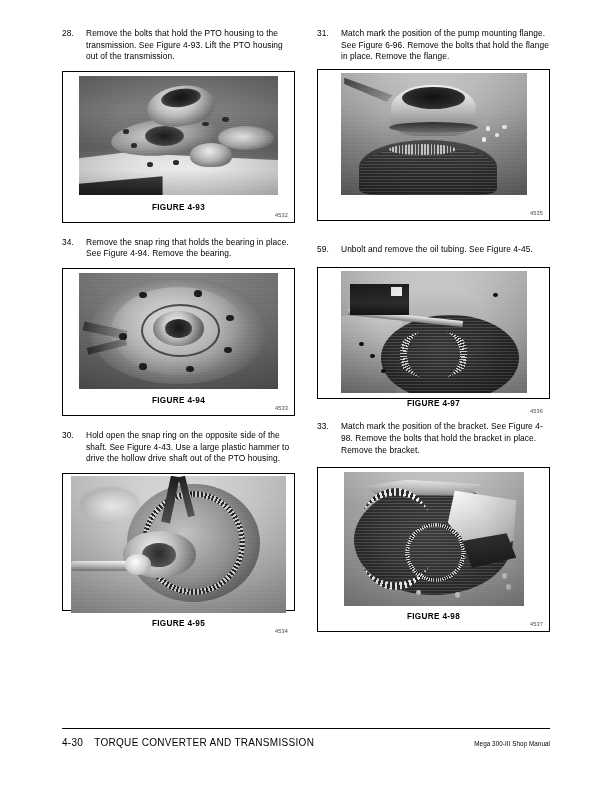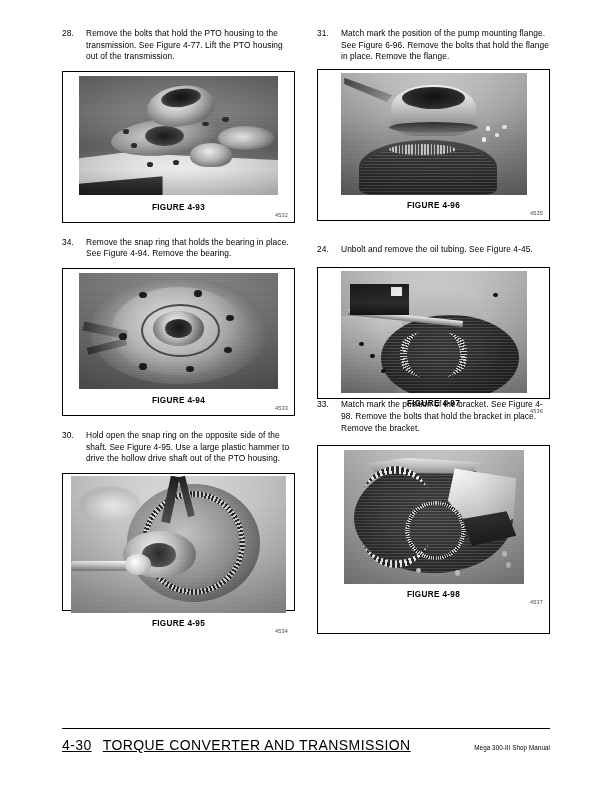--- a/index.html
+++ b/index.html
@@ -109,23 +109,22 @@
     border-top: 1px solid #000;
     width: 100%;
   }
   .footer-row {
     display: flex;
     justify-content: space-between;
     align-items: baseline;
     margin-top: 8px;
   }
   .footer-left {
-    font-size: 14px;
+    font-size: 10px;
     letter-spacing: 0.03em;
-    text-decoration: underline;
   }
   .footer-pageno {
     margin-right: 11px;
   }
   .footer-right {
     font-size: 6.3px;
     letter-spacing: 0.01em;
   }
 
   
@@ -412,21 +411,21 @@
 <body>
 
 <div class="page">
 
   <div class="columns">
 
     <div class="column">
 
       <div class="step">
         <div class="step-num">28.</div>
-        <div class="step-text">Remove the bolts that hold the PTO housing to the transmission. See Figure 4-77. Lift the PTO housing out of the transmission.</div>
+        <div class="step-text">Remove the bolts that hold the PTO housing to the transmission. See Figure 4-93. Lift the PTO housing out of the transmission.</div>
       </div>
 
       <div class="figure-box" style="height:152px;">
         <div class="figure-photo-wrap" style="height:128px;">
           <div class="figure-photo f93" style="width:199px;height:119px;">
             <div class="ph bench"></div>
             <div class="ph darkedge"></div>
             <div class="ph gear-r"></div>
             <div class="ph plate"></div>
             <div class="ph plate-bore"></div>
@@ -476,21 +475,21 @@
           </div>
         </div>
         <div class="figure-caption-row">
           <div class="figure-caption">FIGURE 4-94</div>
           <div class="figure-code">4533</div>
         </div>
       </div>
 
       <div class="step" style="margin-top:14px;">
         <div class="step-num">30.</div>
-        <div class="step-text">Hold open the snap ring on the opposite side of the shaft. See Figure 4-95. Use a large plastic hammer to drive the hollow drive shaft out of the PTO housing.</div>
+        <div class="step-text">Hold open the snap ring on the opposite side of the shaft. See Figure 4-43. Use a large plastic hammer to drive the hollow drive shaft out of the PTO housing.</div>
       </div>
 
       <div class="figure-box" style="height:138px;">
         <div class="figure-photo-wrap" style="height:142px;">
           <div class="figure-photo f95" style="width:215px;height:137px;">
             <div class="ph blob"></div>
             <div class="ph ring"></div>
             <div class="ph teeth"></div>
             <div class="ph hub95"></div>
             <div class="ph hub95-in"></div>
@@ -529,27 +528,26 @@
             <div class="ph flange-lip"></div>
             <div class="ph spk" style="left:78%;top:44%"></div>
             <div class="ph spk" style="left:83%;top:49%"></div>
             <div class="ph spk" style="left:87%;top:43%"></div>
             <div class="ph spk" style="left:76%;top:53%"></div>
             <div class="vign"></div>
             <div class="grain"></div>
           </div>
         </div>
         <div class="figure-caption-row">
-          <div class="figure-caption">FIGURE 4-96</div>
           <div class="figure-code">4535</div>
         </div>
       </div>
 
       <div class="step" style="margin-top:23px;">
-        <div class="step-num">24.</div>
+        <div class="step-num">59.</div>
         <div class="step-text">Unbolt and remove the oil tubing. See Figure 4-45.</div>
       </div>
 
       <div class="figure-box" style="height:132px;margin-top:12px;">
         <div class="figure-photo-wrap" style="height:128px;">
           <div class="figure-photo f97" style="width:186px;height:122px;">
             <div class="ph case"></div>
             <div class="ph wheel"></div>
             <div class="ph wheel-lines"></div>
             <div class="ph wheel-teeth"></div>
@@ -563,26 +561,26 @@
             <div class="vign"></div>
             <div class="grain"></div>
           </div>
         </div>
         <div class="figure-caption-row">
           <div class="figure-caption">FIGURE 4-97</div>
           <div class="figure-code">4536</div>
         </div>
       </div>
 
-      <div class="step" style="">
+      <div class="step" style="margin-top:22px;">
         <div class="step-num">33.</div>
         <div class="step-text">Match mark the position of the bracket. See Figure 4-98. Remove the bolts that hold the bracket in place. Remove the bracket.</div>
       </div>
 
-      <div class="figure-box" style="height:189px;margin-top:11px;">
+      <div class="figure-box" style="height:165px;margin-top:11px;">
         <div class="figure-photo-wrap" style="height:141px;">
           <div class="figure-photo f98" style="width:180px;height:134px;">
             <div class="ph plate98"></div>
             <div class="ph plate98-lines"></div>
             <div class="ph topbar"></div>
             <div class="ph bracket"></div>
             <div class="ph gearL"></div>
             <div class="ph gearS"></div>
             <div class="ph bracket2"></div>
             <div class="ph nub" style="left:40%;top:88%"></div>

